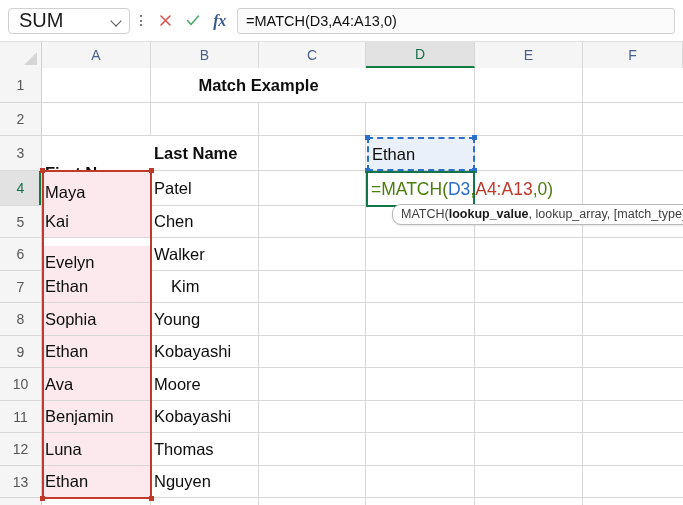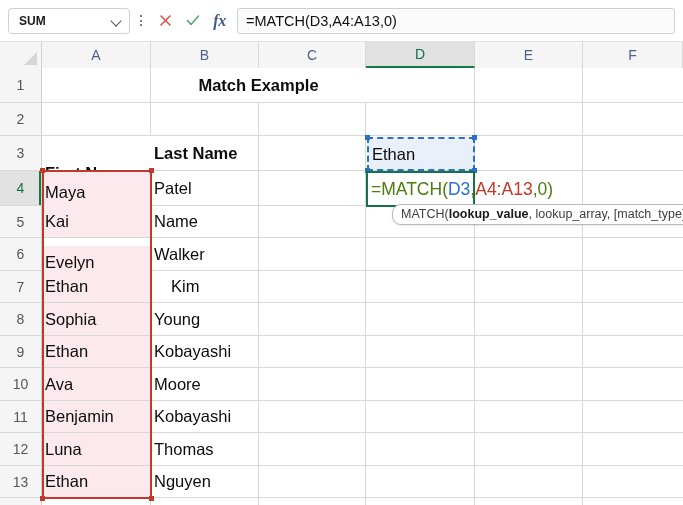--- a/index.html
+++ b/index.html
@@ -21,22 +21,22 @@
   .namebox {
     margin-left: 8px;
     width: 122px; height: 26px;
     border: 1px solid #d0d0d0; border-radius: 4px;
     background: #ffffff;
     display: flex; align-items: center;
     padding: 0 6px 0 10px;
   }
   .namebox-text {
     flex: 1;
-    font-size: 12px; color: #1a1a1a;
-    white-space: nowrap; overflow: hidden; font-weight: bold;
+    font-size: 20px; color: #1a1a1a;
+    white-space: nowrap; overflow: hidden;
   }
   .chev {
     width: 12px; height: 12px; position: relative; flex: 0 0 12px;
   }
   .chev::before {
     content: ""; position: absolute; left: 1px; top: 2px;
     width: 7px; height: 7px;
     border-right: 1.4px solid #555; border-bottom: 1.4px solid #555;
     transform: rotate(45deg);
   }
@@ -305,21 +305,21 @@
   <div class="cell" style="left:475px; top:94px; width:108px; height:35px;"></div>
   <div class="cell" style="left:583px; top:94px; width:100px; height:35px; border-right:none;"></div>
 
   <div class="cell range-fill" style="left:42px;  top:129px; width:109px; height:44px;text-align:right;">Maya</div>
   <div class="cell" style="left:151px; top:129px; width:108px; height:35px;">Patel</div>
   <div class="cell" style="left:259px; top:129px; width:107px; height:35px;"></div>
   <div class="cell" style="left:475px; top:129px; width:108px; height:35px;"></div>
   <div class="cell" style="left:583px; top:129px; width:100px; height:35px; border-right:none;"></div>
 
   <div class="cell range-fill" style="left:42px;  top:164px; width:109px; height:32px;">Kai</div>
-  <div class="cell" style="left:151px; top:164px; width:108px; height:32px;">Name</div>
+  <div class="cell" style="left:151px; top:164px; width:108px; height:32px;">Chen</div>
   <div class="cell" style="left:259px; top:164px; width:107px; height:32px;"></div>
   <div class="cell" style="left:366px; top:164px; width:109px; height:32px;"></div>
   <div class="cell" style="left:475px; top:164px; width:108px; height:32px;"></div>
   <div class="cell" style="left:583px; top:164px; width:100px; height:32px; border-right:none;"></div>
 
   <div class="cell range-fill" style="left:42px;  top:196px; width:109px; height:33px;margin-top:8px;">Evelyn</div>
   <div class="cell" style="left:151px; top:196px; width:108px; height:33px;">Walker</div>
   <div class="cell" style="left:259px; top:196px; width:107px; height:33px;"></div>
   <div class="cell" style="left:366px; top:196px; width:109px; height:33px;"></div>
   <div class="cell" style="left:475px; top:196px; width:108px; height:33px;"></div>

